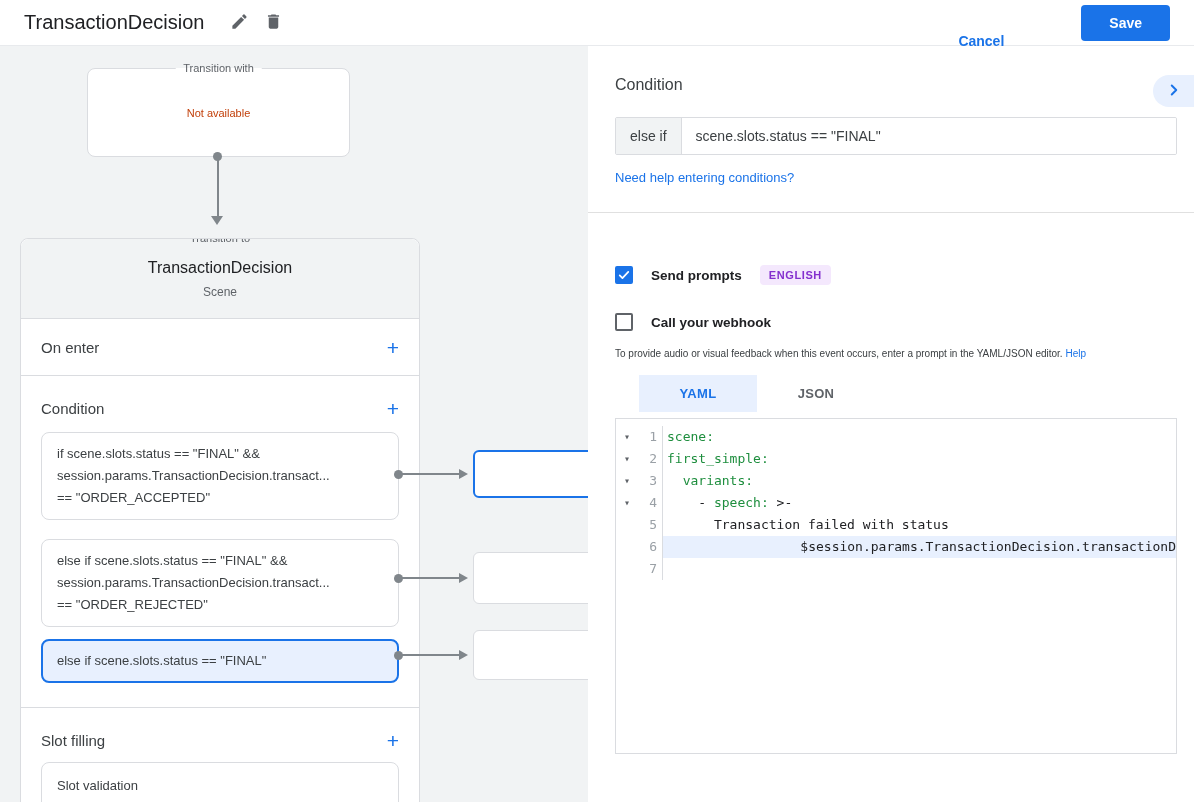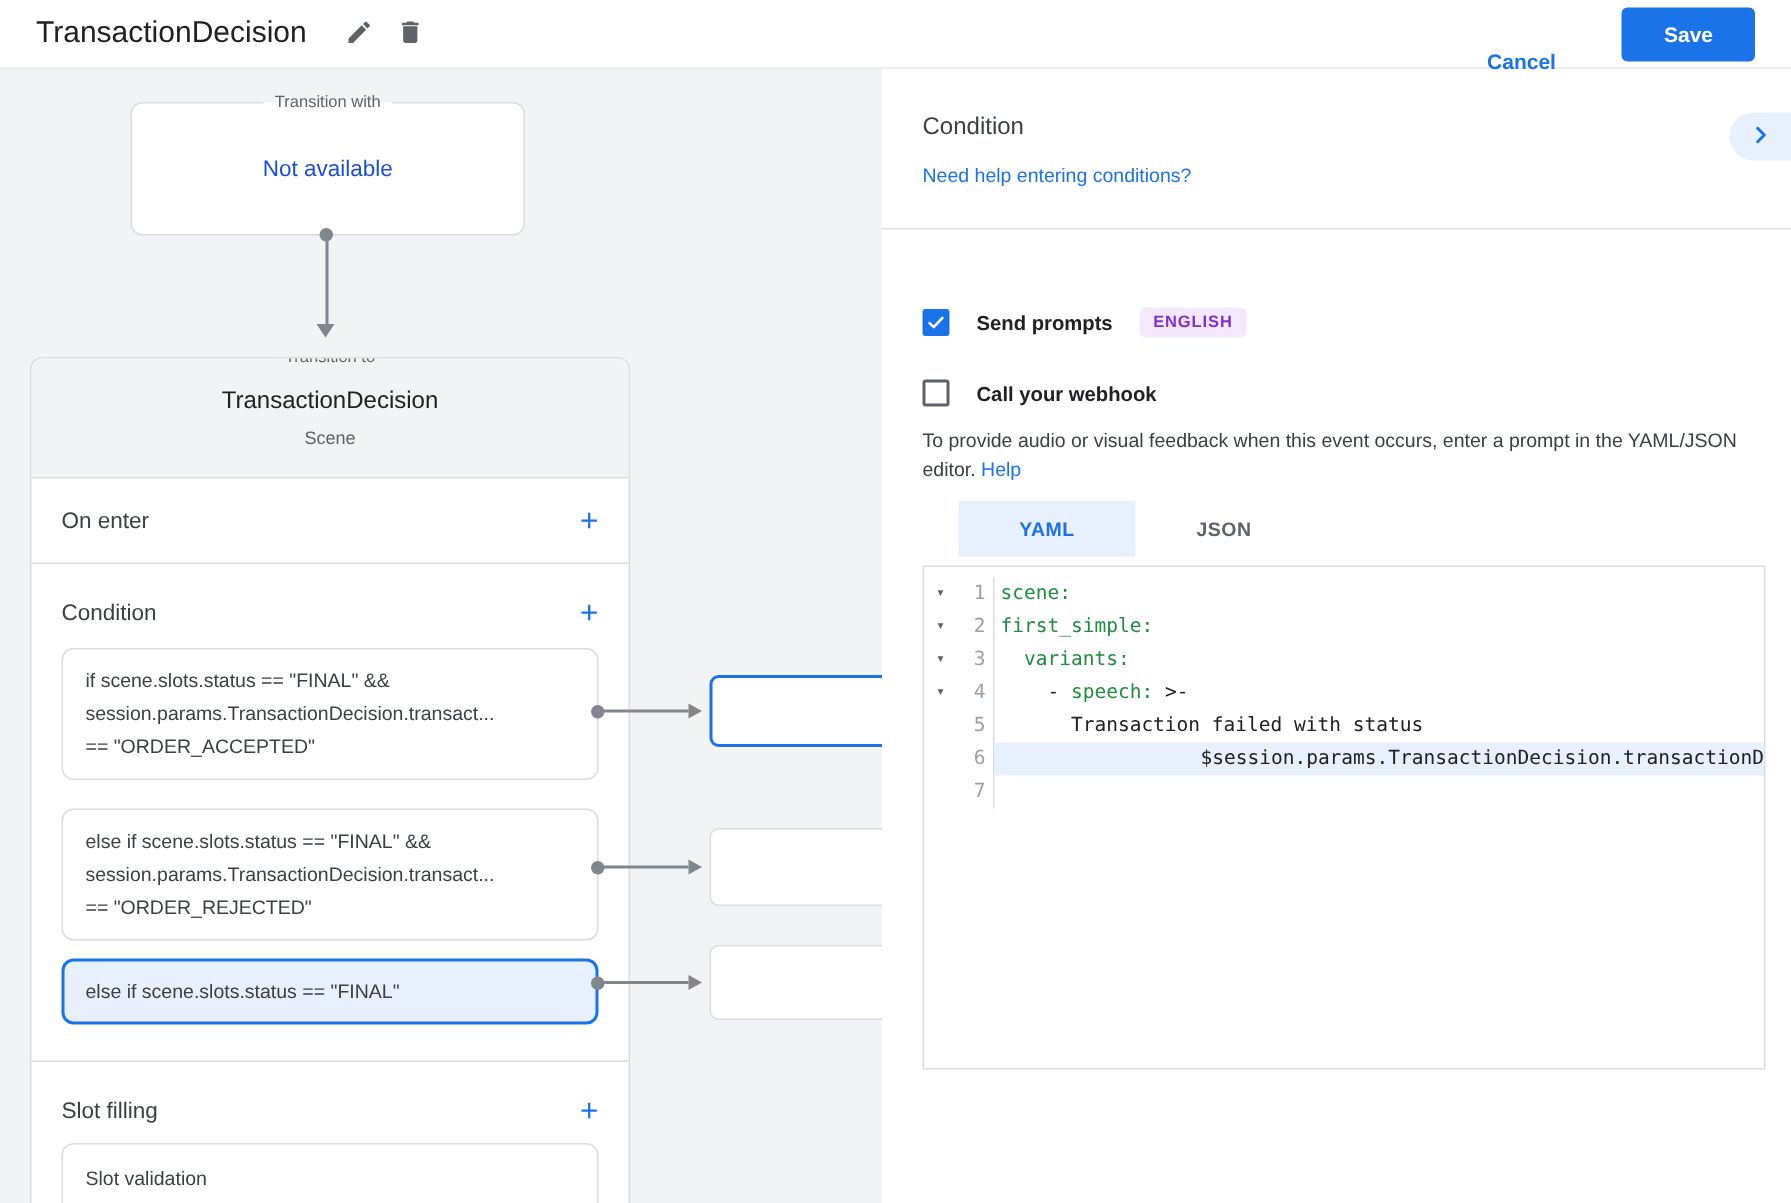--- a/index.html
+++ b/index.html
@@ -4,32 +4,32 @@
 <style>
   * { margin:0; padding:0; box-sizing:border-box; }
   html,body { width:1194px; height:802px; font-family:"Liberation Sans","DejaVu Sans",sans-serif; background:#fff; color:#202124; overflow:hidden; }
 
   
   .topbar { position:absolute; left:0; top:0; width:1194px; height:46px; background:#fff; border-bottom:1px solid #e8eaed; display:flex; align-items:center; padding:0 24px; z-index:30; }
   .page-title { font-size:20px; color:#202124; margin-right:18px; }
   .icon-btn { width:34px; height:34px; border:none; background:transparent; display:flex; align-items:center; justify-content:center; cursor:pointer; color:#5f6368; }
   .topbar-spacer { flex:1; }
   .cancel-btn { border:none; background:transparent; color:#1a73e8; font-size:14px; font-weight:bold; padding:8px 16px; margin-right:28px; cursor:pointer; font-family:inherit;margin-top:36px; }
-  .save-btn { border:none; background:#1a73e8; color:#fff; font-size:14px; font-weight:bold; padding:0 28px; height:36px; border-radius:4px; cursor:pointer; font-family:inherit; }
+  .save-btn { border:none; background:#1a73e8; color:#fff; font-size:14px; font-weight:bold; padding:0 28px; height:36px; border-radius:4px; cursor:pointer; font-family:inherit;margin-left:33px; }
 
   
   .canvas { position:absolute; left:0; top:46px; width:588px; height:756px; background:#f1f3f4; overflow:hidden; }
 
   .fieldset-box { position:absolute; background:#fff; border:1px solid #dadce0; border-radius:8px; }
   .legend { position:absolute; top:-7px; left:50%; transform:translateX(-50%); font-size:11px; color:#5f6368; padding:0 8px; white-space:nowrap; }
   .legend-from { background:linear-gradient(180deg,#f1f3f4 50%,#ffffff 50%); }
   .legend-to { background:#f1f3f4; }
 
   .tfrom { left:87px; top:22px; width:263px; height:89px; }
-  .tfrom-content { display:flex; align-items:center; justify-content:center; height:100%; font-size:15px; color:#1d4ed8;text-align:right; }
+  .tfrom-content { display:flex; align-items:center; justify-content:center; height:100%; font-size:11px; color:#c2410c;text-align:right; }
 
   .tcard { left:20px; top:192px; width:400px; height:620px; overflow:hidden; }
   .tcard-header { background:#f1f3f4; border-bottom:1px solid #dadce0; border-radius:8px 8px 0 0; height:80px; text-align:center; padding-top:20px; }
   .tcard-title { font-size:16px; color:#202124; }
   .tcard-sub { font-size:12px; color:#5f6368; margin-top:8px; }
 
   .row-line { display:flex; align-items:center; justify-content:space-between; height:57px; padding:0 20px; border-bottom:1px solid #dadce0; }
   .row-label { font-size:15px; color:#3c4043; }
   .plus { color:#1a73e8; font-size:21px; font-weight:normal; background:none; border:none; cursor:pointer; line-height:1; }
 
@@ -66,21 +66,21 @@
 
   .panel-sec2 { padding:24px 17px 0 27px; }
   .check-row { display:flex; align-items:center; margin-top:28px; }
   .checkbox { width:18px; height:18px; border:2px solid #5f6368; border-radius:2px; margin-right:18px; flex:none; display:flex; align-items:center; justify-content:center; cursor:pointer; background:#fff; }
   .check-row.checked .checkbox { background:#1a73e8; border-color:#1a73e8; }
   .checkbox svg { display:none; }
   .check-row.checked .checkbox svg { display:block; }
   .check-label { font-size:13.5px; font-weight:bold; color:#202124; }
   .lang-badge { margin-left:18px; background:#f4e8fd; color:#8430ce; font-size:11px; font-weight:bold; letter-spacing:.6px; padding:4px 9px; border-radius:4px; }
 
-  .desc { margin-top:13px; font-size:13px; color:#3c4043; line-height:19px; width:562px; }
+  .desc { margin-top:13px; font-size:10px; color:#3c4043; line-height:19px; width:562px; }
   .desc a { color:#1a73e8; text-decoration:none; }
 
   .tabs { display:flex; margin-top:12px; }
   .tab { width:118px; height:37px; display:flex; align-items:center; justify-content:center; font-size:13px; font-weight:bold; letter-spacing:.3px; color:#5f6368; background:transparent; border:none; cursor:pointer; font-family:inherit; }
   .tab.active { color:#1a73e8; background:#e8f0fe;margin-left:24px; }
 
   .editor { margin-top:6px; width:562px; height:336px; border:1px solid #dadce0; background:#fff; overflow:hidden; font-family:"DejaVu Sans Mono","Liberation Mono",monospace; font-size:13px; }
   .code-body { padding-top:7px; }
   .code-row { display:flex; height:22px; line-height:22px; }
   .fold-cell { width:22px; text-align:center; color:#5f6368; font-size:10px; flex:none; cursor:pointer; }
@@ -181,20 +181,24 @@
 </div>
 
 <aside class="panel">
   <div class="panel-sec1">
     <div class="panel-h">Condition</div>
     <button class="collapse-btn">
       <span><svg width="18" height="18" viewBox="0 0 24 24" fill="none" stroke="#1a73e8" stroke-width="2.6" stroke-linecap="round" stroke-linejoin="round">
             <path d="M9 6l6 6-6 6"></path>
           </svg></span>
     </button>
+    <div class="cond-input-group">
+      <div class="cond-prefix">else if</div>
+      <input class="cond-input" type="text" value="scene.slots.status == &quot;FINAL&quot;" style="">
+    </div>
     <a class="help-link" href="#">Need help entering conditions?</a>
   </div>
 
   <div class="panel-sec2">
 
     <div class="check-row checked">
       <span class="checkbox">
         <svg width="14" height="14" viewBox="0 0 18 18" fill="none" stroke="#fff" stroke-width="2.2" stroke-linecap="round" stroke-linejoin="round">
             <path d="M3.5 9.5l3.5 3.5 7.5-8"></path>
           </svg>

